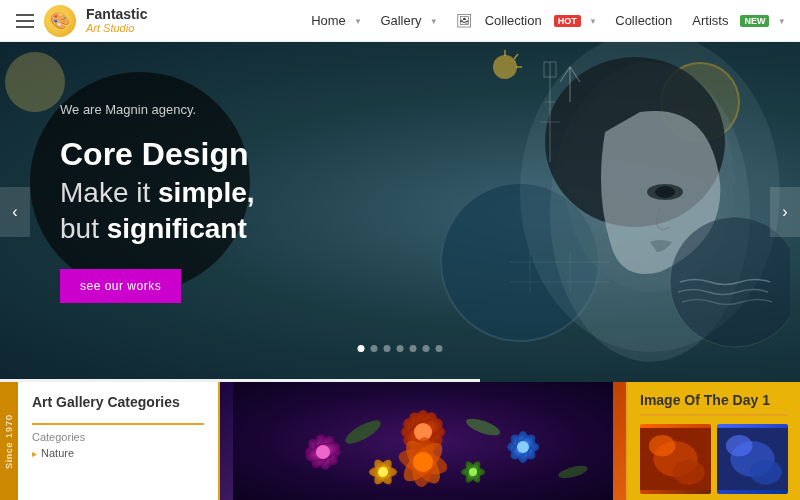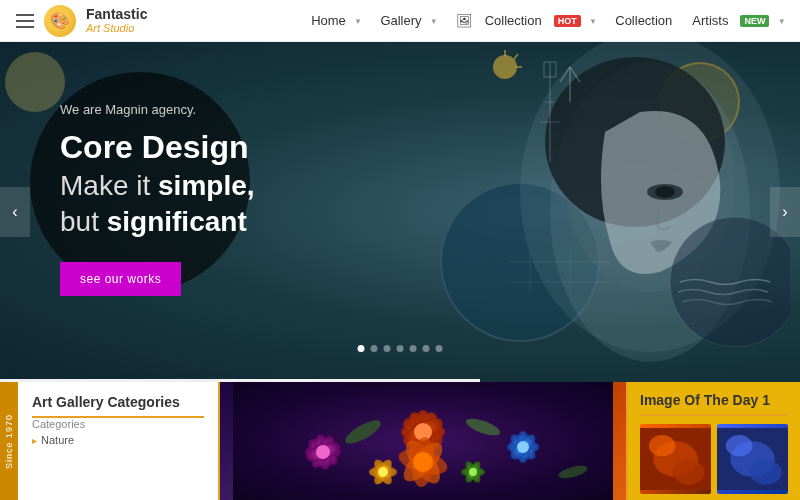--- a/index.html
+++ b/index.html
@@ -117,21 +117,21 @@
     .hero-content {
       position: absolute;
       top: 60px;
       left: 60px;
       color: #fff;
       z-index: 5;
     }
     .hero-subtitle {
       font-size: 13px;
       color: #ccc;
-      margin-bottom: 12px;
+      margin-bottom: 19px;
     }
     .hero-title-line1 {
       font-size: 32px;
       font-weight: bold;
       color: #fff;
       margin-bottom: 4px;
     }
     .hero-title-line2 {
       font-size: 28px;
       color: #ddd;
@@ -221,21 +221,22 @@
     .gallery-categories {
       background: #fff;
       width: 200px;
       padding: 12px 14px;
       flex-shrink: 0;
     }
     .gallery-categories-title {
       font-size: 14px;
       font-weight: bold;
       color: #333;
-      padding-bottom: 6px;
+      margin-bottom: 6px;
+      padding-bottom: 13px;
       border-bottom: 2px solid #e8a020;
     }
     .gallery-categories-label {
       font-size: 11px;
       color: #888;
       margin-bottom: 4px;
     }
     .gallery-category-item {
       font-size: 11px;
       color: #555;

